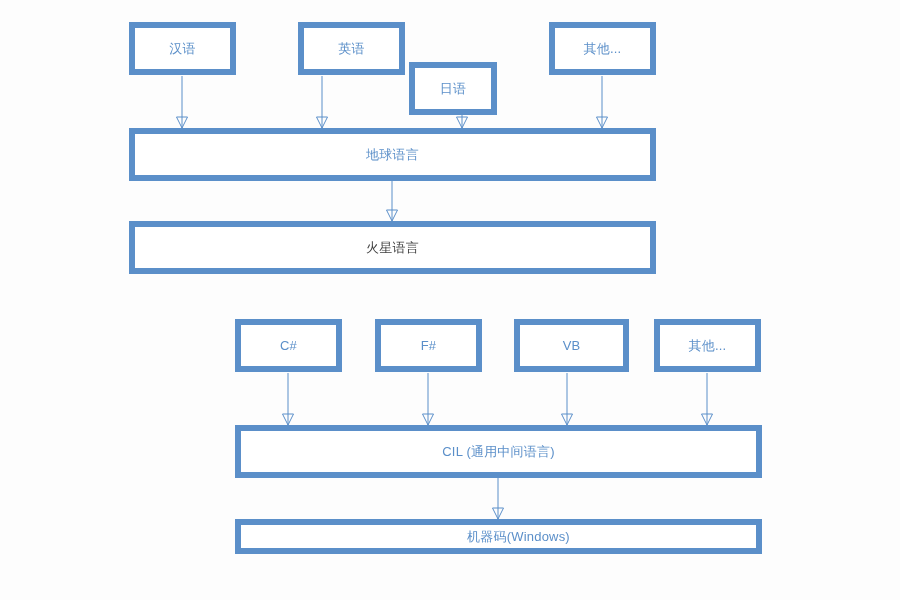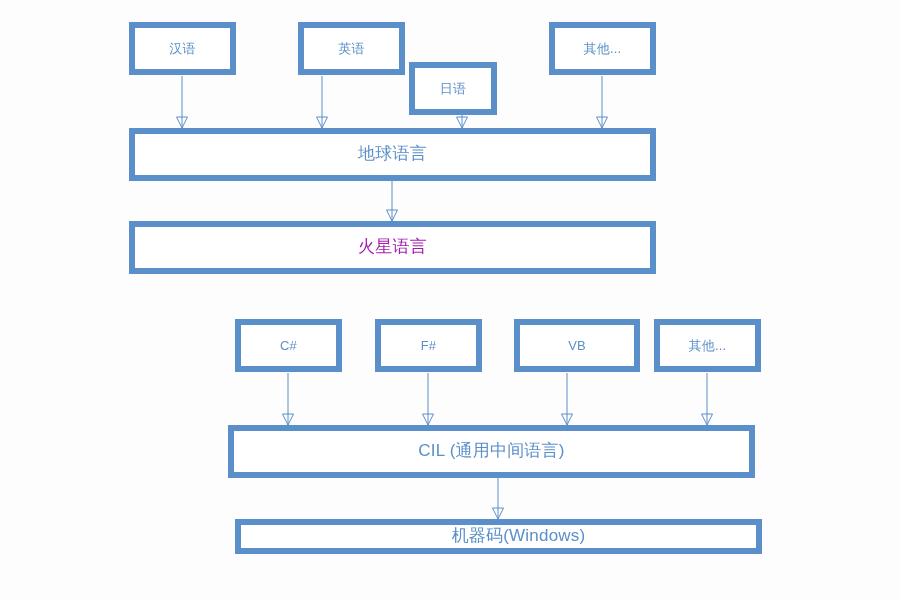--- a/index.html
+++ b/index.html
@@ -40,21 +40,21 @@
     line-height: 1.2;
     letter-spacing: 0.2px;
     white-space: nowrap;
   }
   .node-label {
     color: #5b8fc9;
     font-size: 13px;
     pointer-events: none;
   }
   .node.wide .node-label {
-    font-size: 17px;
+    font-size: 13px;
   }
 </style>
 </head>
 <body>
 
 <div id="canvas">
 
   <svg id="edge-layer" viewBox="0 0 900 600" width="900" height="600" xmlns="http://www.w3.org/2000/svg">
       <g>
         <line x1="182" y1="76" x2="182" y2="128" stroke="#5b8fc9" stroke-width="1"></line>
@@ -108,35 +108,35 @@
       <div class="node" style="left: 409px; top: 22px; width: 88px; height: 53px; border-color: rgb(91, 143, 201); background: rgb(255, 255, 255); margin-top: 40px;">
         <span class="node-label" style="color: rgb(91, 143, 201);">日语</span>
       </div>
       <div class="node" style="left: 549px; top: 22px; width: 107px; height: 53px; border-color: rgb(91, 143, 201); background: rgb(255, 255, 255);">
         <span class="node-label" style="color: rgb(91, 143, 201);">其他...</span>
       </div>
       <div class="node wide" style="left: 129px; top: 128px; width: 527px; height: 53px; border-color: rgb(91, 143, 201); background: rgb(255, 255, 255);">
         <span class="node-label" style="color: rgb(91, 143, 201);">地球语言</span>
       </div>
       <div class="node wide" style="left: 129px; top: 221px; width: 527px; height: 53px; border-color: rgb(91, 143, 201); background: rgb(255, 255, 255);">
-        <span class="node-label" style="color: #a21caf;">火星语言</span>
+        <span class="node-label" style="color: #404040;">火星语言</span>
       </div>
       <div class="node" style="left: 235px; top: 319px; width: 107px; height: 53px; border-color: rgb(91, 143, 201); background: rgb(255, 255, 255);">
         <span class="node-label" style="color: rgb(91, 143, 201);">C#</span>
       </div>
       <div class="node" style="left: 375px; top: 319px; width: 107px; height: 53px; border-color: rgb(91, 143, 201); background: rgb(255, 255, 255);">
         <span class="node-label" style="color: rgb(91, 143, 201);">F#</span>
       </div>
-      <div class="node" style="left: 514px; top: 319px; width: 126px; height: 53px; border-color: rgb(91, 143, 201); background: rgb(255, 255, 255);">
+      <div class="node" style="left: 514px; top: 319px; width: 115px; height: 53px; border-color: rgb(91, 143, 201); background: rgb(255, 255, 255);">
         <span class="node-label" style="color: rgb(91, 143, 201);">VB</span>
       </div>
       <div class="node" style="left: 654px; top: 319px; width: 107px; height: 53px; border-color: rgb(91, 143, 201); background: rgb(255, 255, 255);">
         <span class="node-label" style="color: rgb(91, 143, 201);">其他...</span>
       </div>
-      <div class="node wide" style="left: 228px; top: 425px; width: 527px; height: 53px; border-color: rgb(91, 143, 201); background: rgb(255, 255, 255);">
+      <div class="node wide" style="left: 235px; top: 425px; width: 527px; height: 53px; border-color: rgb(91, 143, 201); background: rgb(255, 255, 255);">
         <span class="node-label" style="color: rgb(91, 143, 201);">CIL (通用中间语言)</span>
       </div>
       <div class="node wide" style="left: 235px; top: 519px; width: 527px; height: 35px; border-color: rgb(91, 143, 201); background: rgb(255, 255, 255); padding-left: 40px;">
         <span class="node-label" style="color: rgb(91, 143, 201);">机器码(Windows)</span>
       </div>
     </div>
 
 </div>
 
 </body></html>

